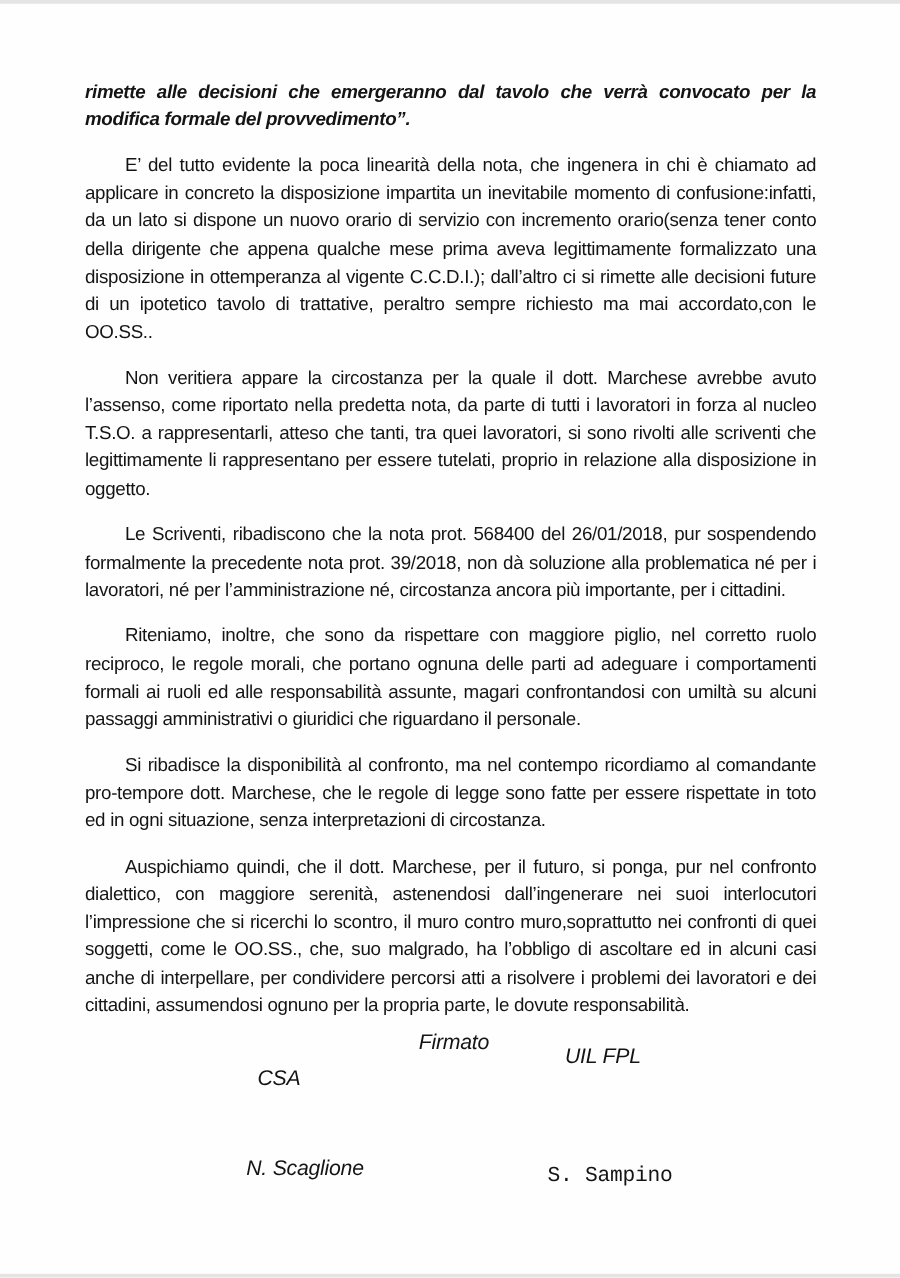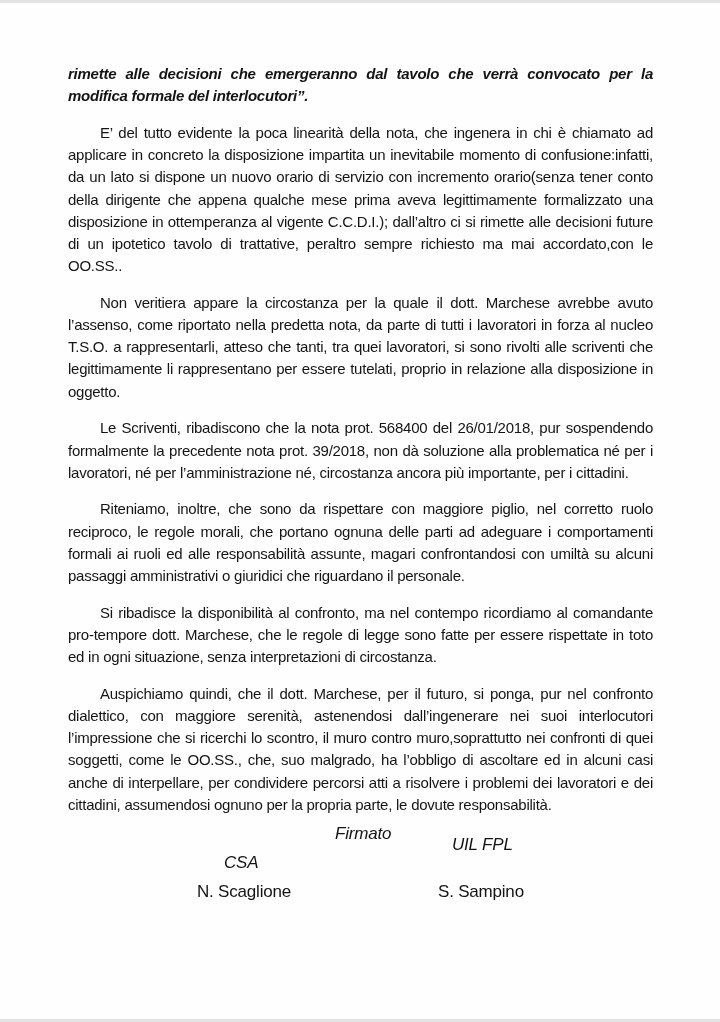--- a/index.html
+++ b/index.html
@@ -31,27 +31,27 @@
   .sig {
     position: absolute; font-size: 17px; letter-spacing: -0.2px;
   }
   .sig.italic { font-style: italic; }
 </style>
 </head>
 <body>
 
 <div class="page">
   <div class="body-text">
-    <p class="para lead">rimette alle decisioni che emergeranno dal tavolo che verrà convocato per la modifica formale del interlocutori”.</p>
+    <p class="para lead">rimette alle decisioni che emergeranno dal tavolo che verrà convocato per la modifica formale del provvedimento”.</p>
     <p class="para">E’ del tutto evidente la poca linearità della nota, che ingenera in chi è chiamato ad applicare in concreto la disposizione impartita un inevitabile momento di confusione:infatti, da un lato si dispone un nuovo orario di servizio con incremento orario(senza tener conto della dirigente che appena qualche mese prima aveva legittimamente formalizzato una disposizione in ottemperanza al vigente C.C.D.I.); dall’altro ci si rimette alle decisioni future di un ipotetico tavolo di trattative, peraltro sempre richiesto ma mai accordato,con le OO.SS..</p>
     <p class="para">Non veritiera appare la circostanza per la quale il dott. Marchese avrebbe avuto l’assenso, come riportato nella predetta nota, da parte di tutti i lavoratori in forza al nucleo T.S.O. a rappresentarli, atteso che tanti, tra quei lavoratori, si sono rivolti alle scriventi che legittimamente li rappresentano per essere tutelati, proprio in relazione alla disposizione in oggetto.</p>
     <p class="para">Le Scriventi, ribadiscono che la nota prot. 568400 del 26/01/2018, pur sospendendo formalmente la precedente nota prot. 39/2018, non dà soluzione alla problematica né per i lavoratori, né per l’amministrazione né, circostanza ancora più importante, per i cittadini.</p>
     <p class="para">Riteniamo, inoltre, che sono da rispettare con maggiore piglio, nel corretto ruolo reciproco, le regole morali, che portano ognuna delle parti ad adeguare i comportamenti formali ai ruoli ed alle responsabilità assunte, magari confrontandosi con umiltà su alcuni passaggi amministrativi o giuridici  che riguardano il personale.</p>
     <p class="para">Si ribadisce la disponibilità al confronto, ma nel contempo ricordiamo al comandante pro-tempore dott. Marchese, che le regole di legge sono fatte per essere rispettate in toto ed in ogni situazione, senza interpretazioni di circostanza.</p>
     <p class="para">Auspichiamo quindi, che il dott. Marchese, per il futuro, si ponga, pur nel confronto dialettico, con maggiore serenità, astenendosi dall’ingenerare nei suoi interlocutori l’impressione che si ricerchi lo scontro, il muro contro muro,soprattutto nei confronti di quei soggetti, come le OO.SS., che, suo malgrado, ha l’obbligo di ascoltare ed in alcuni casi anche di interpellare, per condividere percorsi atti a risolvere i problemi dei lavoratori e dei cittadini, assumendosi ognuno per la propria parte, le dovute responsabilità.</p>
   </div>
 
   <div class="sig italic" style="left:335px; top:821px;">Firmato</div>
-  <div class="sig italic" style="left:224px; top:850px;">CSA</div>
+  <div class="sig italic" style="left:206px; top:850px;">CSA</div>
   <div class="sig italic" style="left:452px; top:832px;">UIL FPL</div>
-  <div class="sig" style="left:197px; top:879px;">N. Scaglione</div>
-  <div class="sig" style="left:438px; top:879px;">S. Sampino</div>
+  <div class="sig" style="left:197px; top:922px;font-style:italic;">N. Scaglione</div>
+  <div class="sig" style="left:438px; top:929px;font-family:Liberation Mono, monospace;">S. Sampino</div>
 </div>
 
 </body></html>

